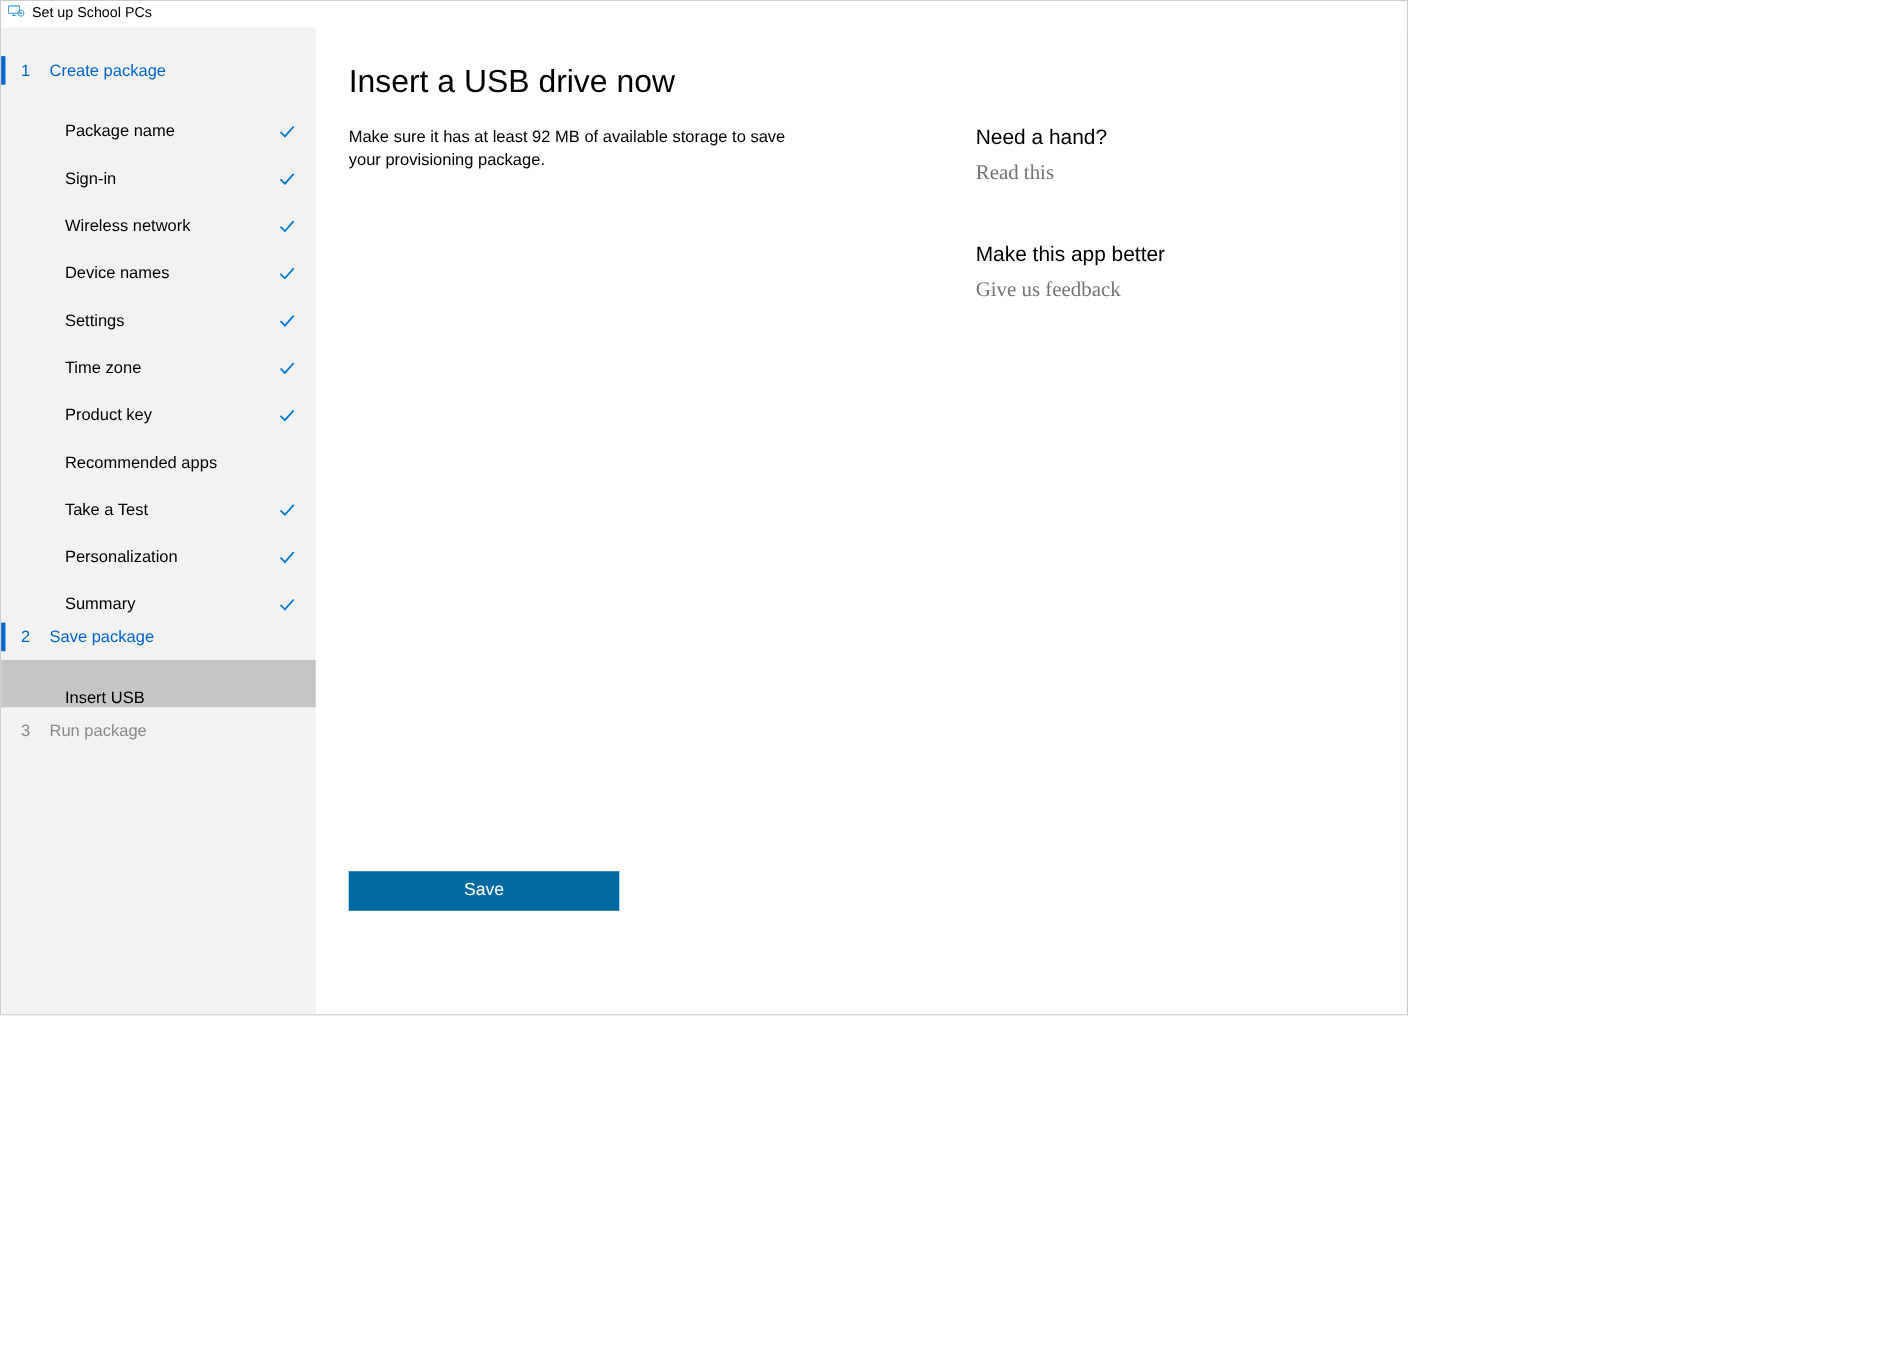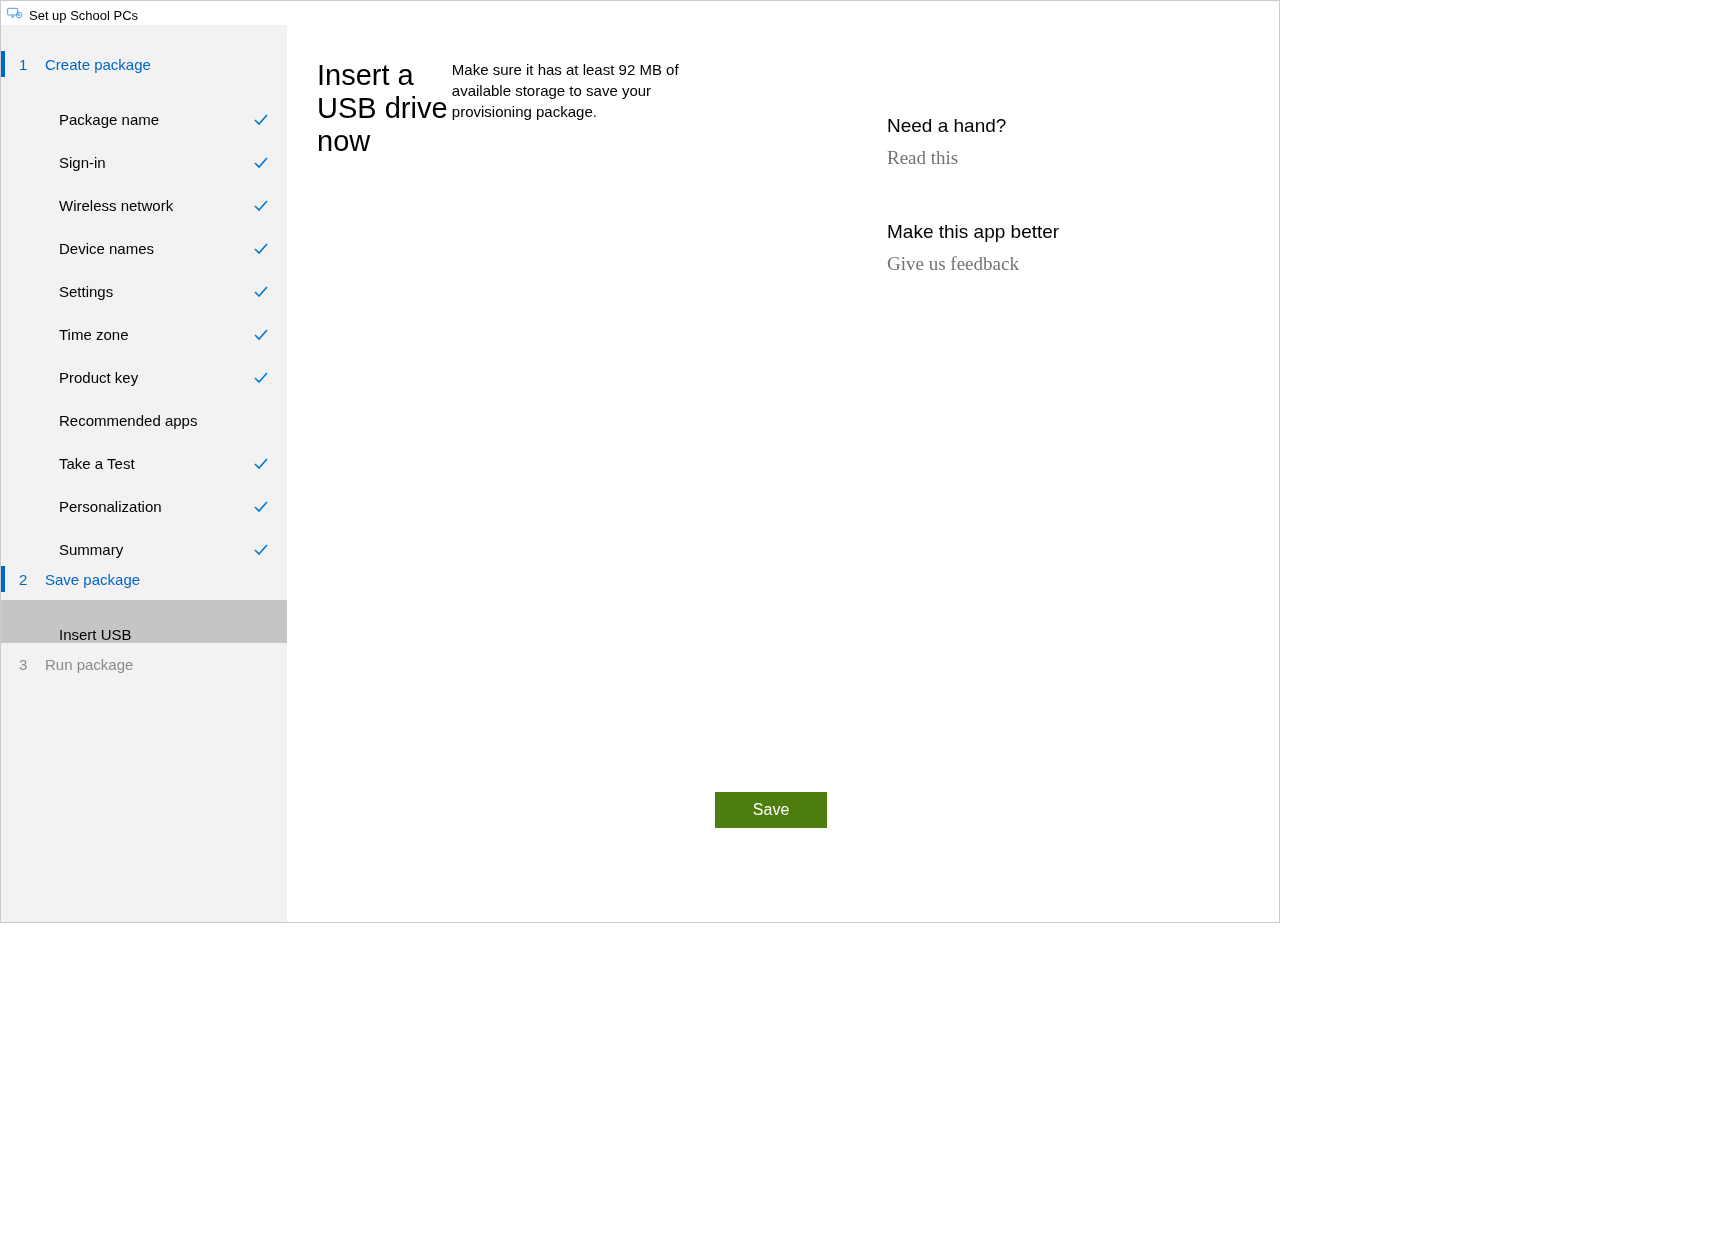--- a/index.html
+++ b/index.html
@@ -10,21 +10,21 @@
     width: 1280px;
     height: 923px;
     border: 1px solid #ccc;
     overflow: hidden;
     display: flex;
     flex-direction: column;
   }
   .titlebar {
     height: 24px;
     display: flex;
-    align-items: flex-end;
+    align-items: flex-start;
     padding: 2px 6px;
     font-size: 13px;
     gap: 6px;
     background: #fff;
   }
   .titlebar svg { width: 16px; height: 14px; }
   .app-body {
     flex: 1;
     display: flex;
     min-height: 0;
@@ -74,37 +74,38 @@
   .main {
     flex: 1;
     padding: 34px 20px 30px 30px;
     display: flex;
     gap: 60px;
   }
   .content-col {
     flex: 1;
     max-width: 510px;
     display: flex;
+    flex-direction: column;
   }
   .page-title {
     font-size: 29px;
     font-weight: 400;
     margin-bottom: 22px;
   }
   .page-desc {
     font-size: 15px;
     line-height: 1.4;
     max-width: 420px;
   }
   .save-btn {
     margin-top: auto;
     margin-bottom: 64px;
     width: 246px;
     height: 36px;
-    background: #4d7c0f;
+    background: #0369a1;
     color: #fff;
     border: none;
     font-size: 16px;
     cursor: pointer;
     align-self: flex-start;
   }
   .help-col {
     width: 180px;
     padding-top: 56px;
     font-size: 19px;

